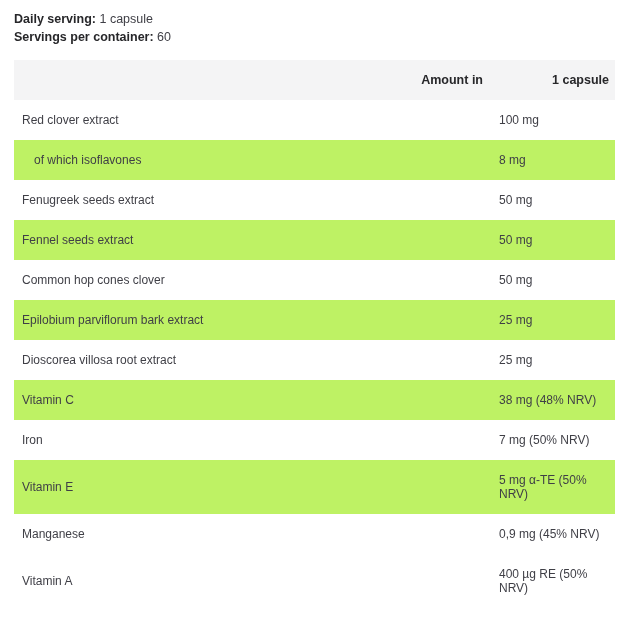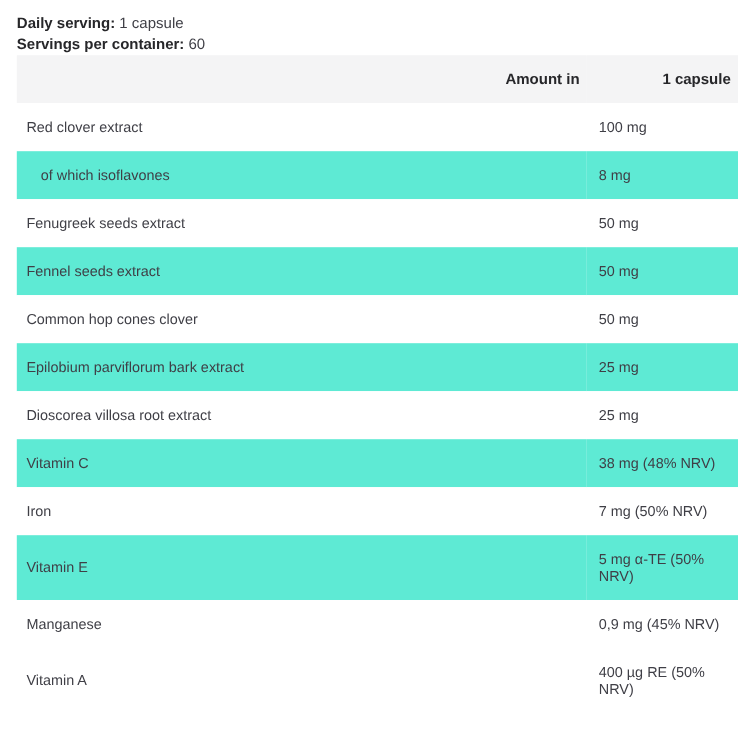--- a/index.html
+++ b/index.html
@@ -16,21 +16,21 @@
   }
   .wrap {
     width: 629px;
     box-sizing: border-box;
     padding: 10px 14px 0 14px;
   }
   .serving-block {
     font-size: 12.5px;
     line-height: 18px;
     color: #3f3f46;
-    margin-bottom: 0;
+    margin-bottom: 14px;
   }
   .serving-line {
     white-space: nowrap;
   }
   .serving-line .lbl {
     font-weight: bold;
     color: #27272a;
   }
   .serving-line .val {
     font-weight: normal;
@@ -62,21 +62,21 @@
     border: none;
     vertical-align: middle;
   }
   table.nutri td.v {
     padding-left: 10px;
   }
   table.nutri tbody tr.odd td {
     background: #ffffff;
   }
   table.nutri tbody tr.even td {
-    background: #5eead4;
+    background: #bef264;
   }
   table.nutri td.indent {
     padding-left: 20px;
   }
 </style>
 </head>
 <body>
 
 <div class="wrap">
 

